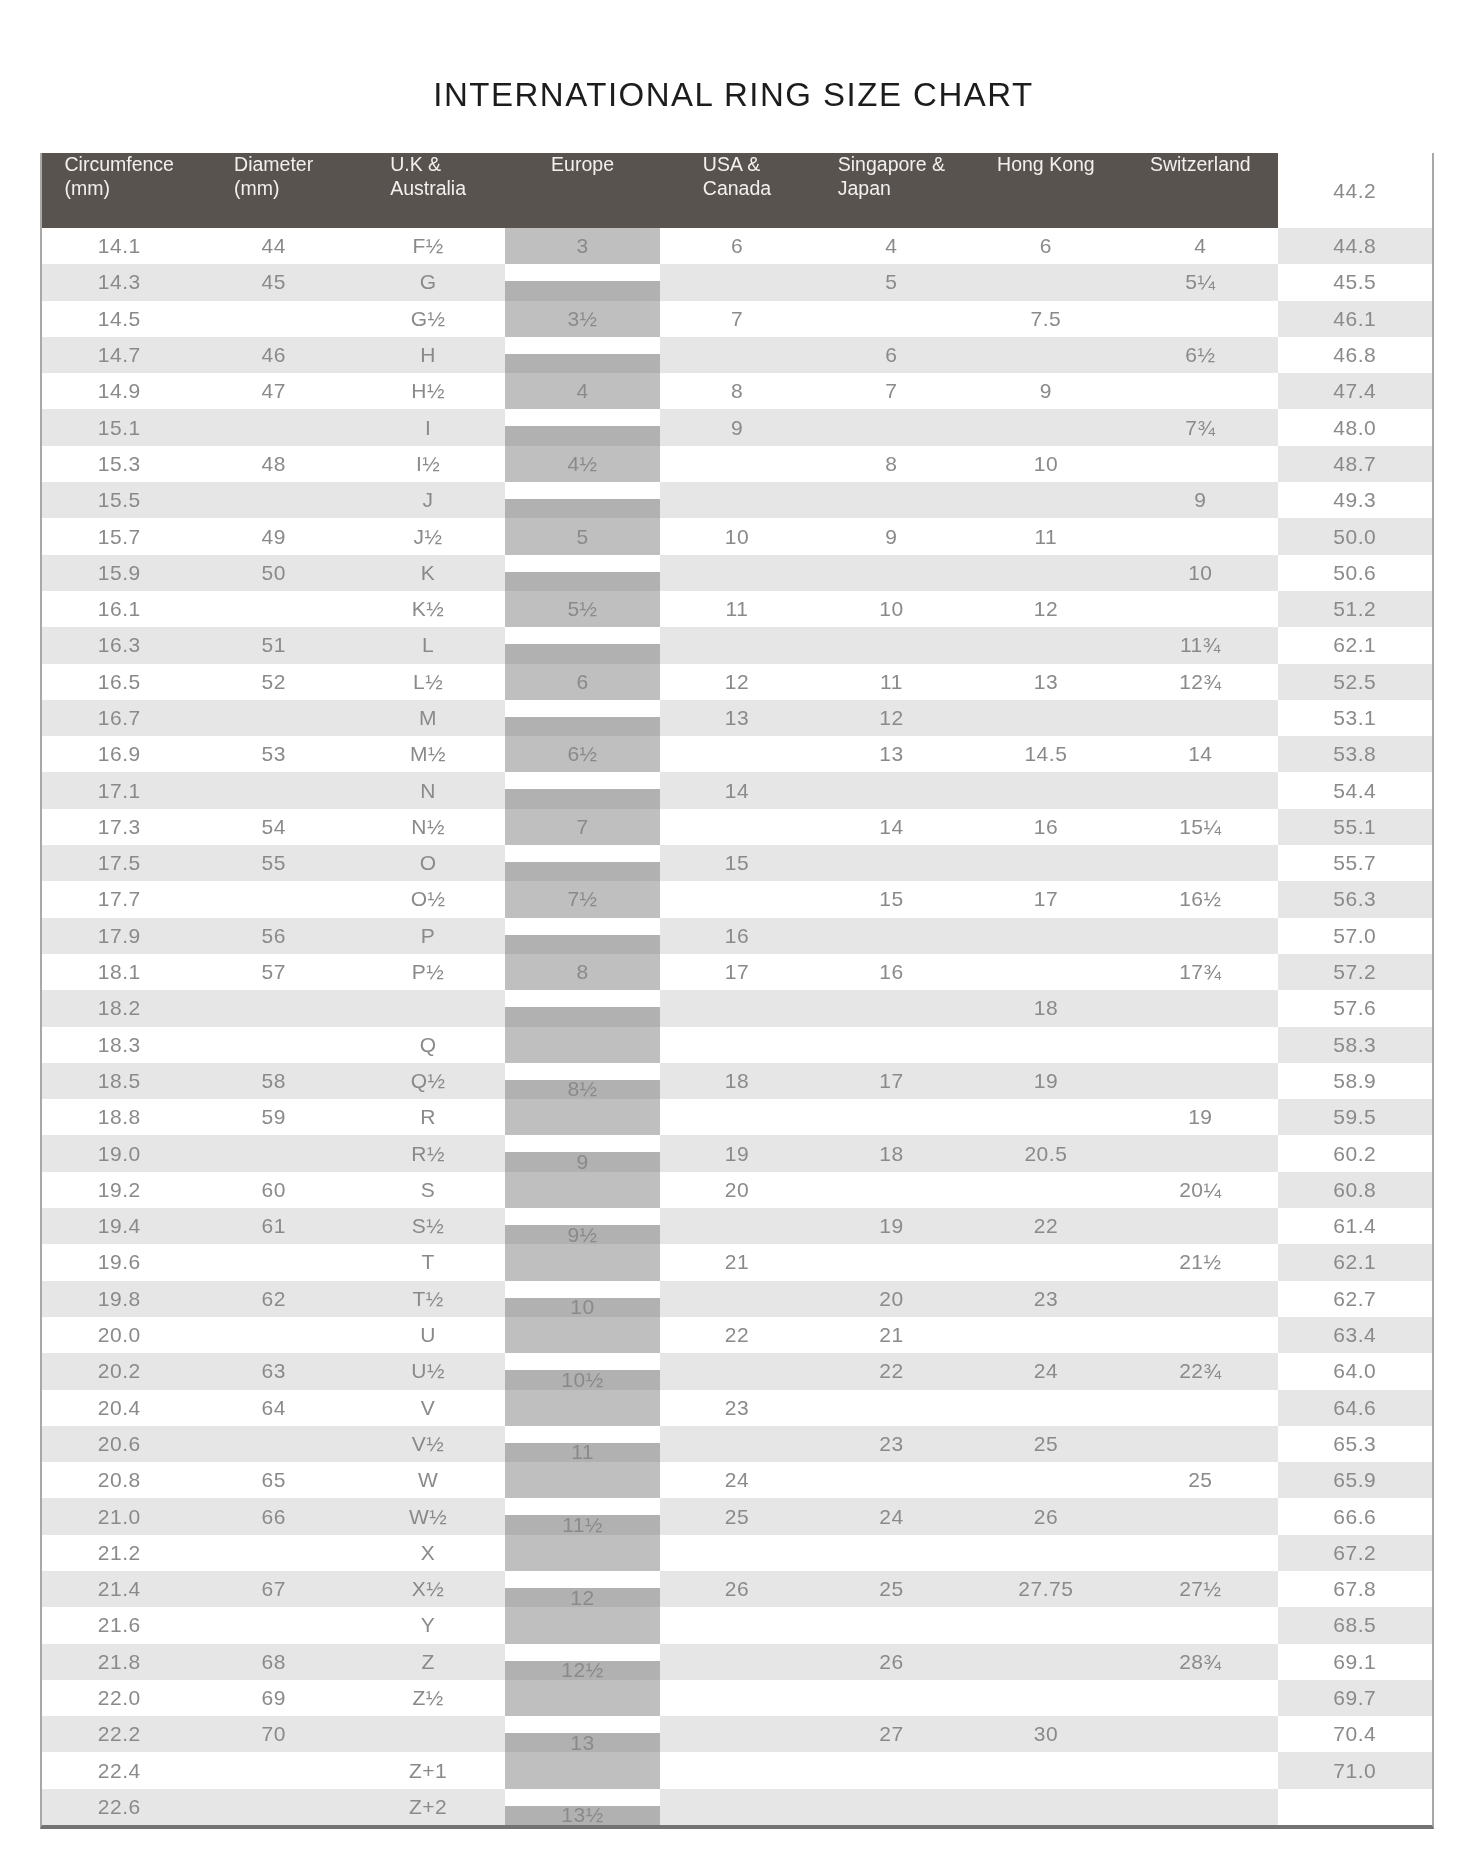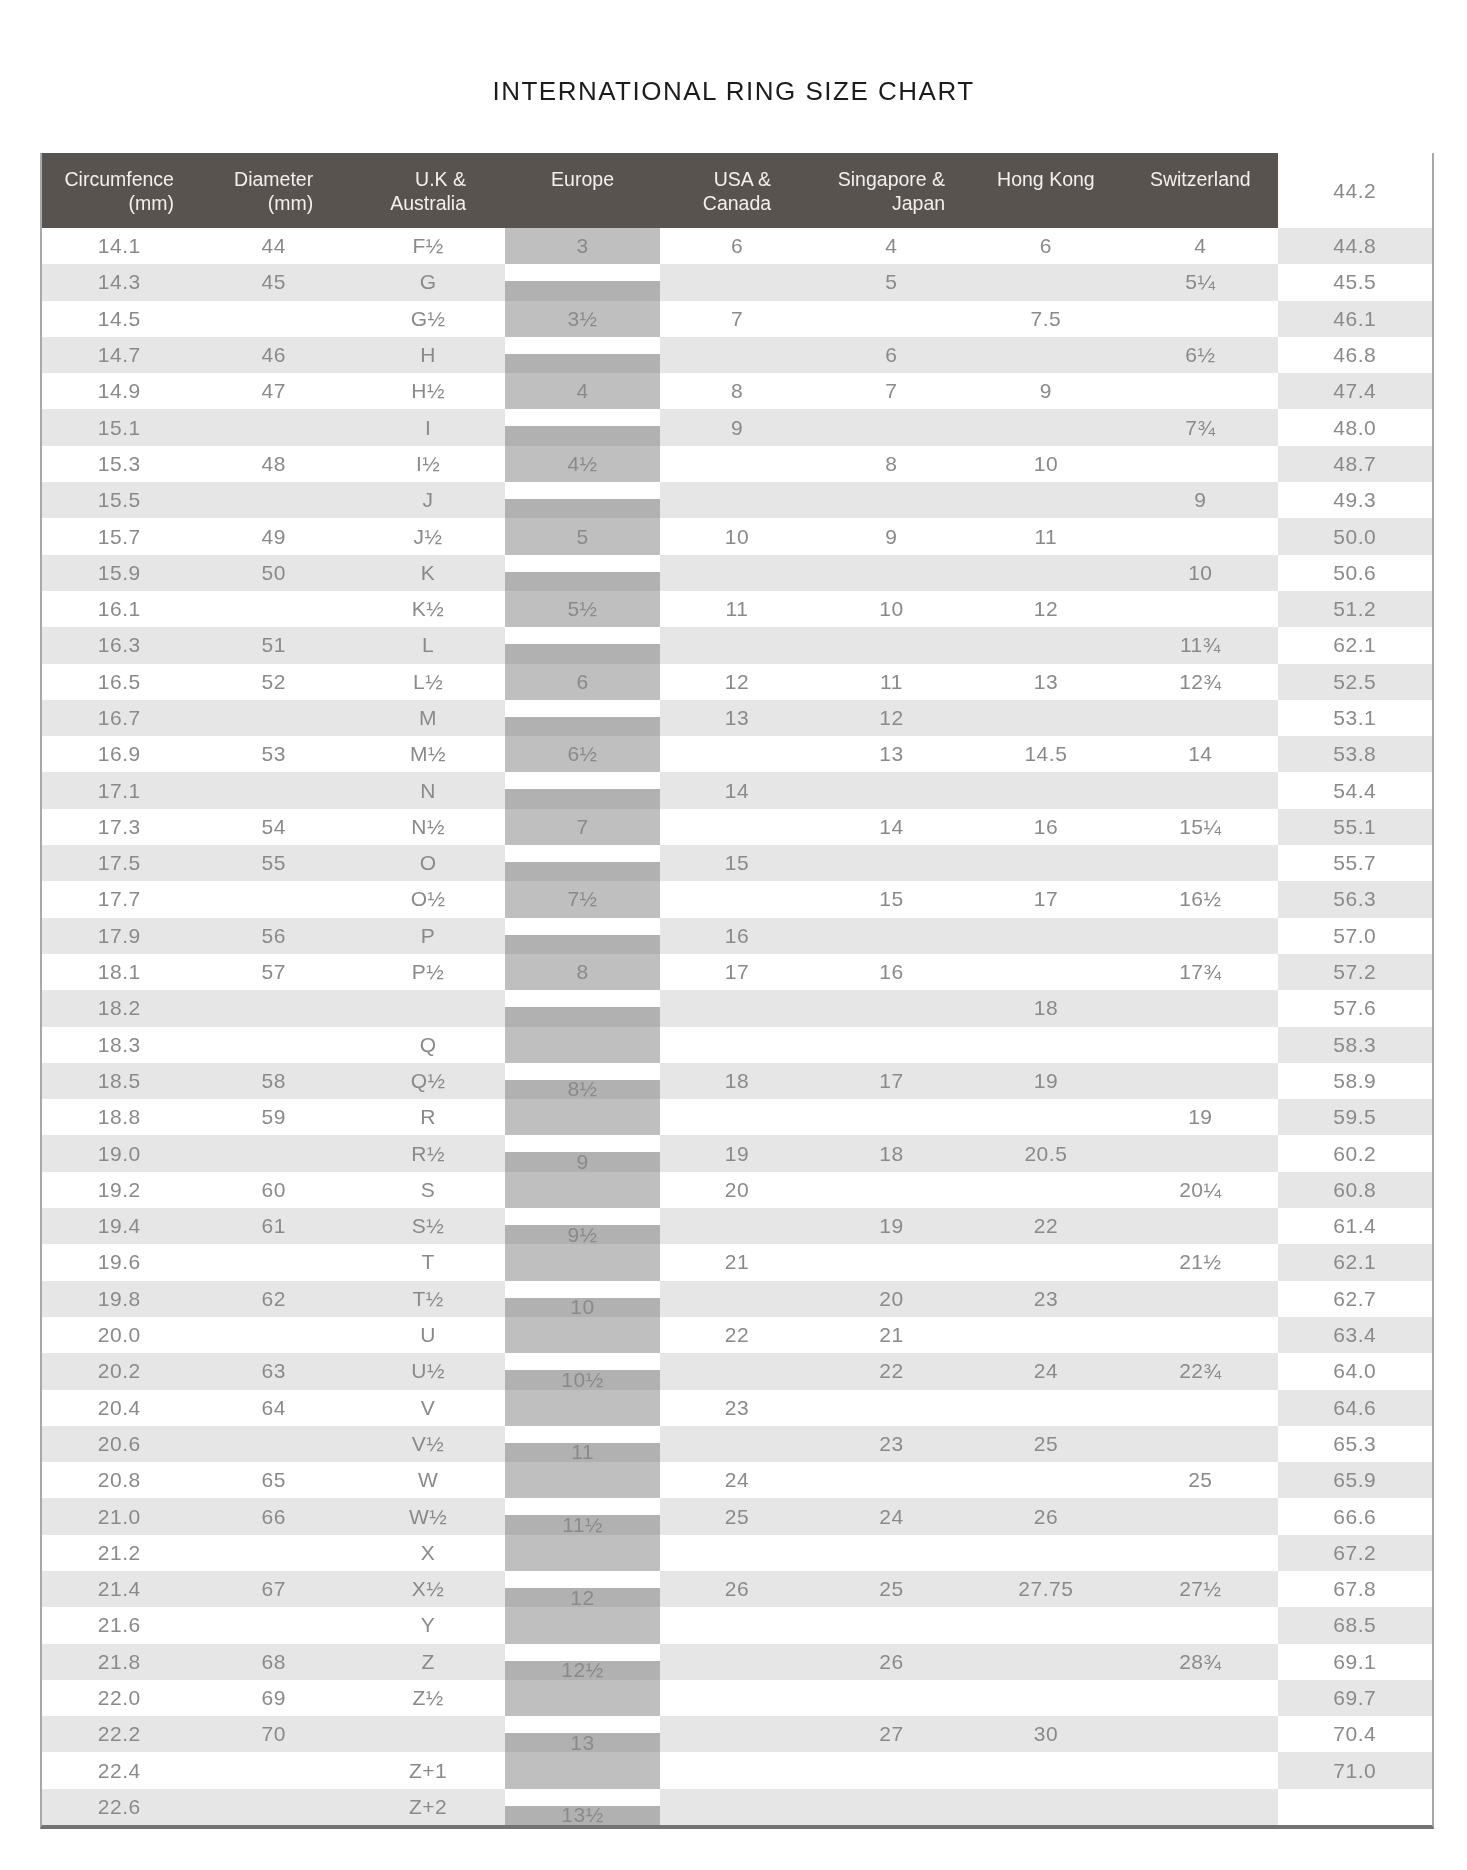--- a/index.html
+++ b/index.html
@@ -14,21 +14,21 @@
     height: 1870px;
     background: #ffffff;
     overflow: hidden;
   }
   .title {
     position: absolute;
     top: 76px;
     left: 0;
     width: 1467px;
     text-align: center;
-    font-size: 26px;
+    font-size: 33px;
     font-weight: 400;
     letter-spacing: 1.5px;
     color: var(--title-text, #1c1c1c);
   }
   .ring-table {
     position: absolute;
     top: 153px;
     left: 40px;
     width: 1394px;
     box-sizing: border-box;
@@ -39,26 +39,26 @@
     border-left: 2px solid var(--border-side, #a8a8a8);
     border-right: 2px solid var(--border-side, #a8a8a8);
     border-bottom: 4px solid var(--border-bottom, #737373);
   }
   .hcell {
     background: var(--header-bg, #595350);
     color: var(--header-text, #f2f0ee);
     font-size: 19.5px;
     line-height: 23.5px;
     white-space: pre-line;
-    text-align: right;
+    text-align: left;
     display: flex;
     flex-direction: column;
     align-items: center;
     justify-content: flex-start;
-    padding-top: 15px;
+    padding-top: 0;
     box-sizing: border-box;
   }
   .cell {
     display: flex;
     align-items: center;
     justify-content: center;
     font-size: 21px;
     color: var(--cell-text, #8a8a8a);
     letter-spacing: 0.5px;
     overflow: hidden;

